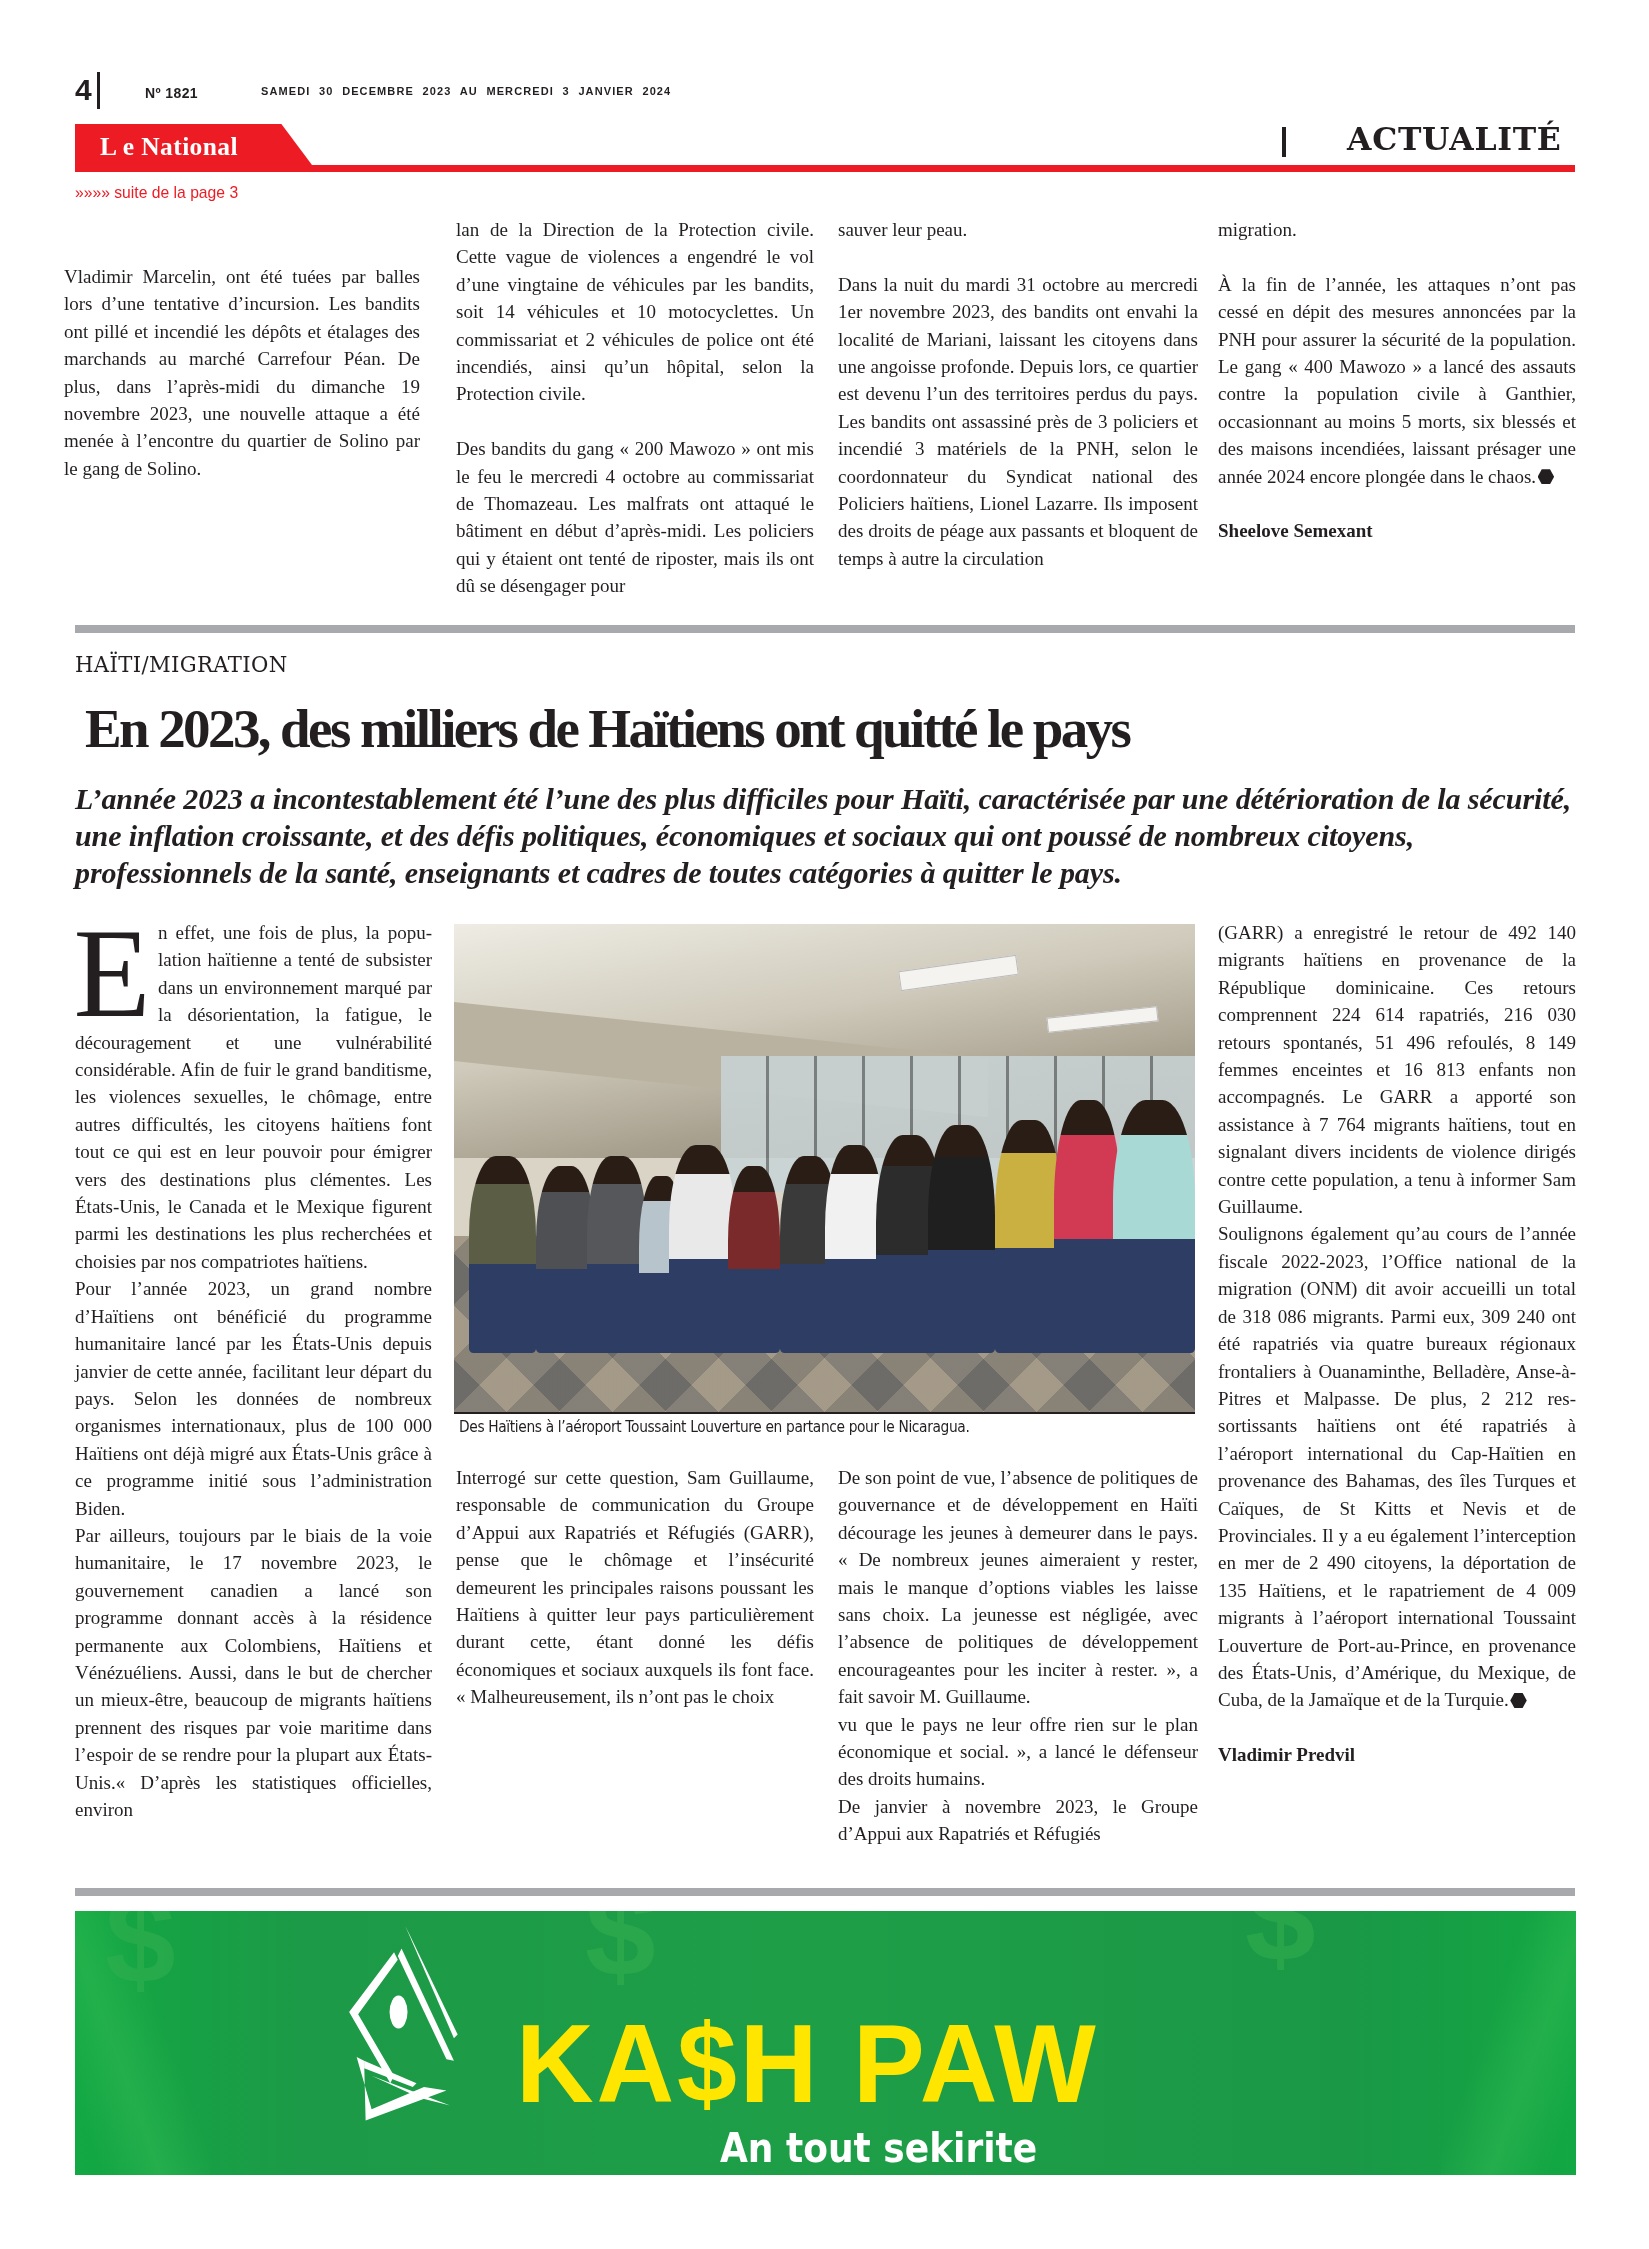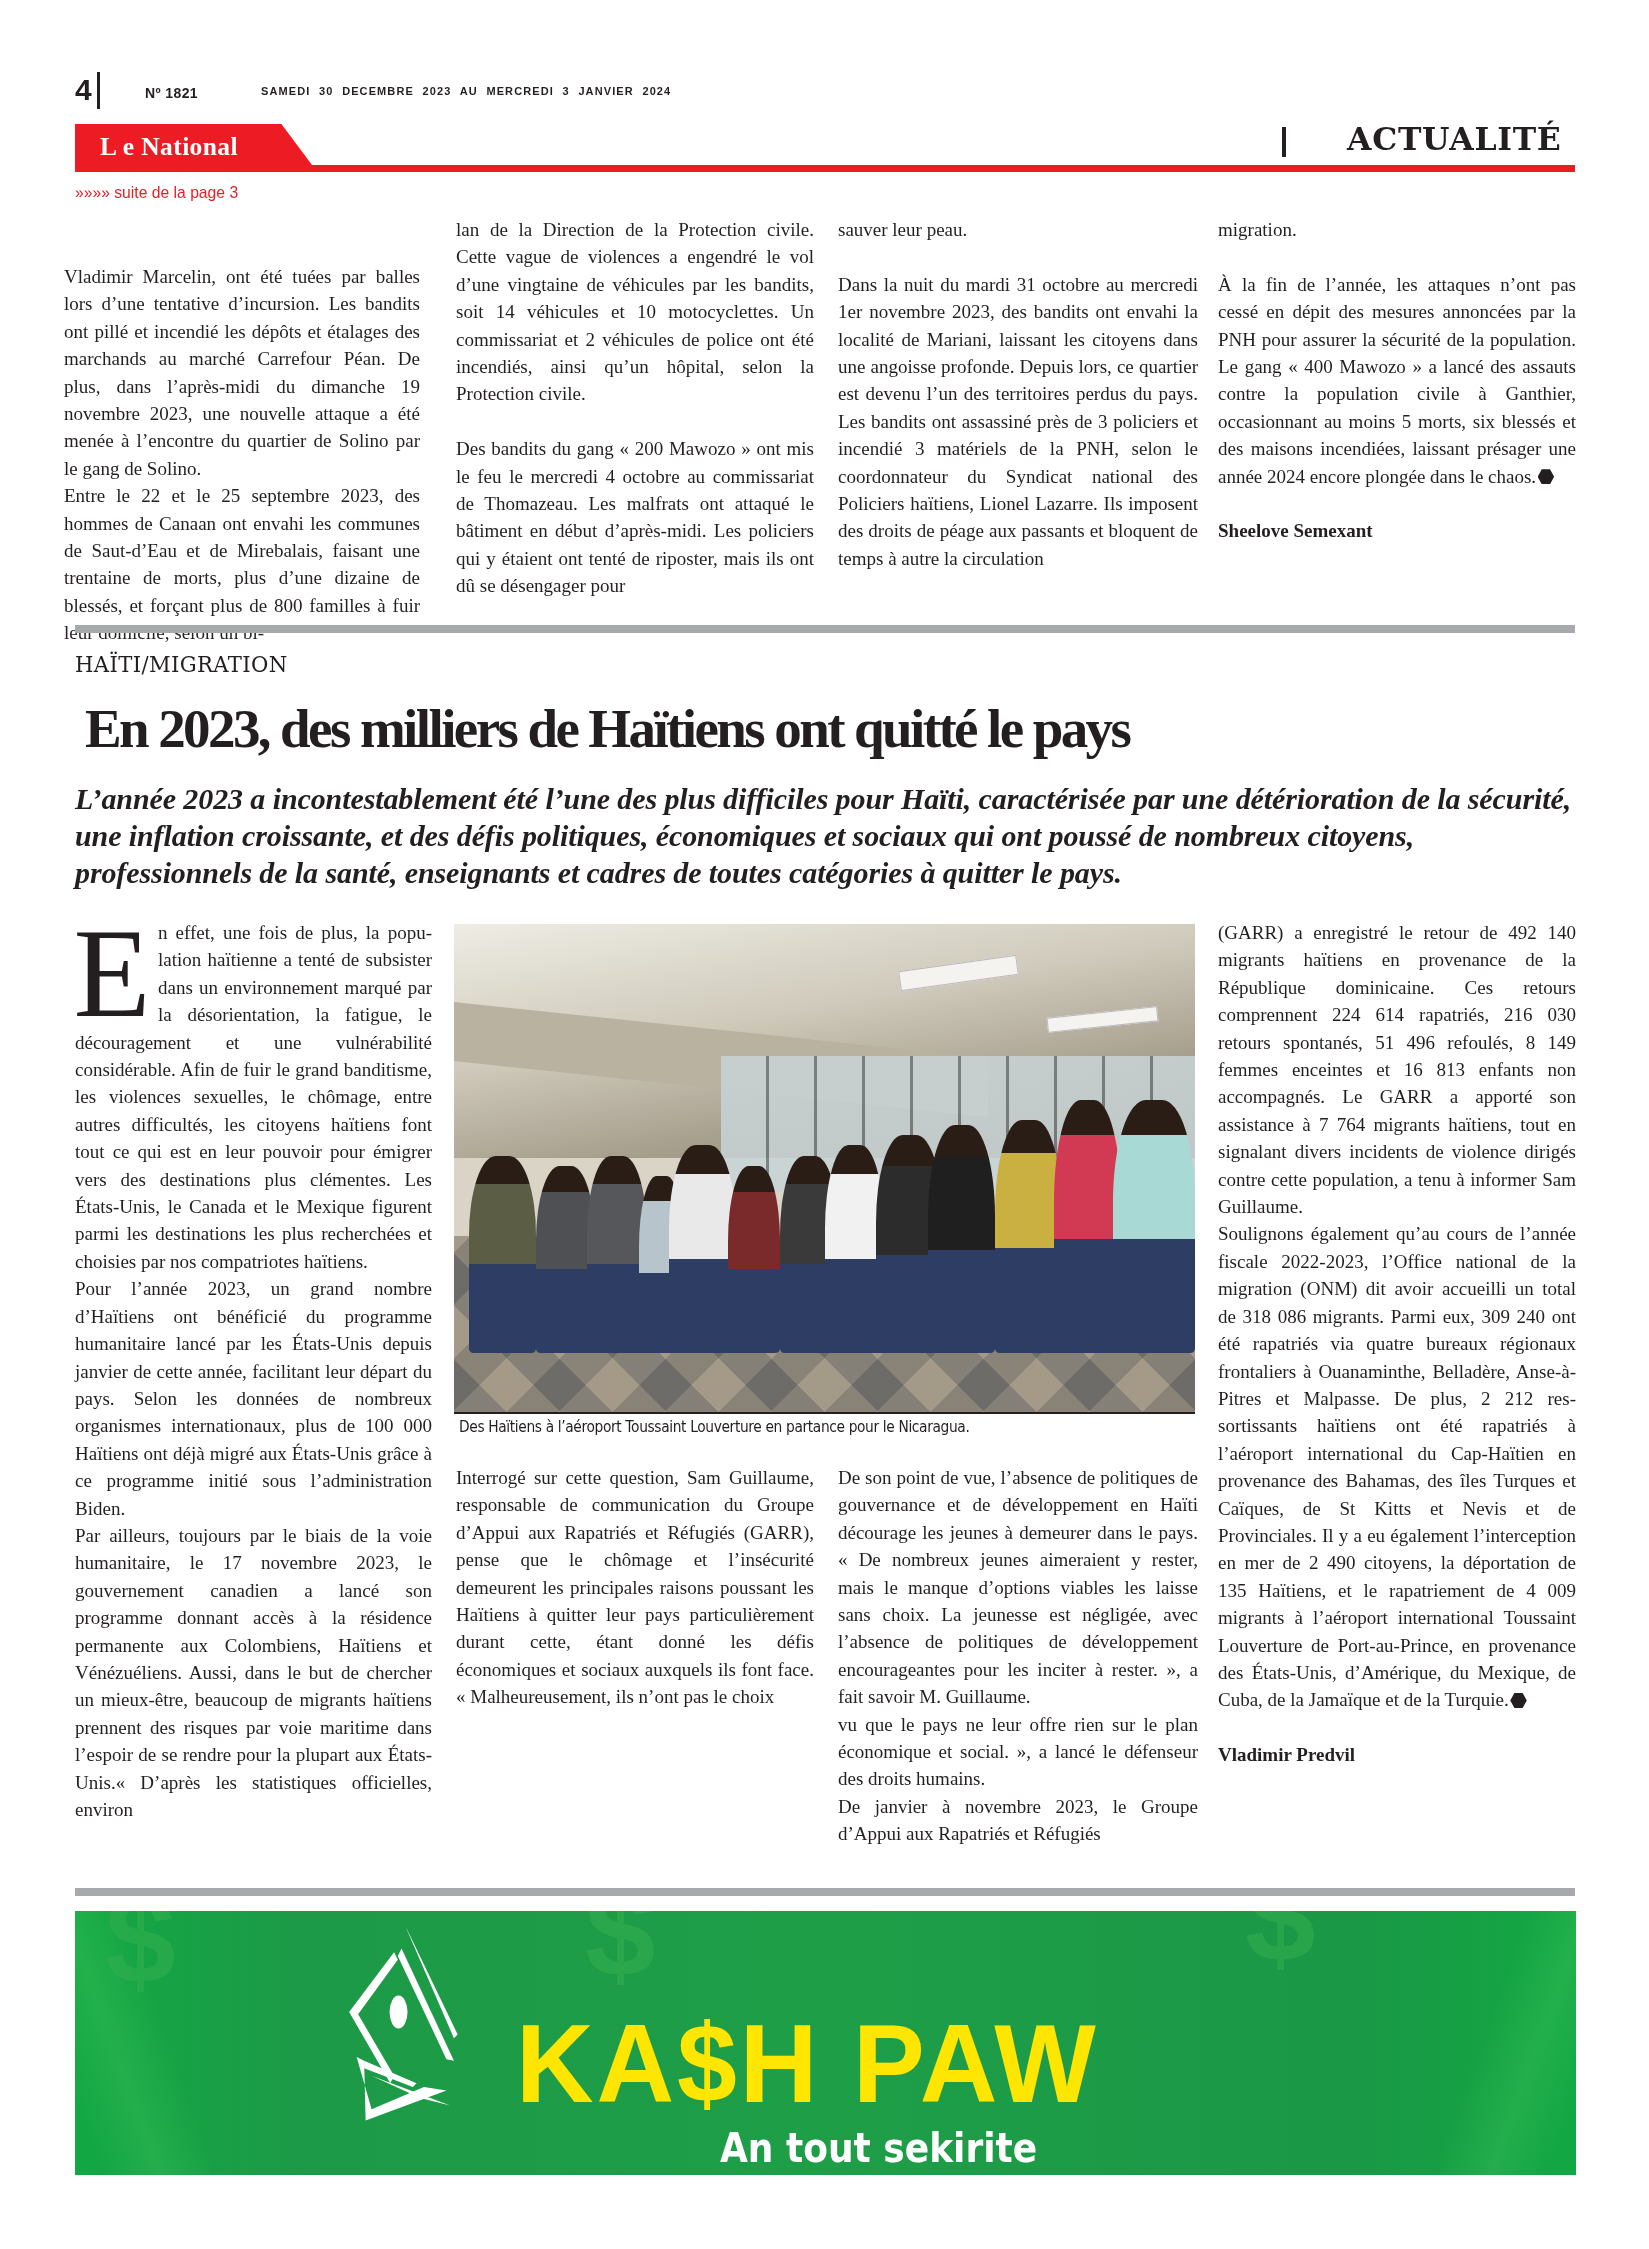--- a/index.html
+++ b/index.html
@@ -81,21 +81,20 @@
 
 <div class="brand-tab"></div>
 <div class="brand-name">L e National</div>
 <div class="red-rule"></div>
 <div class="section-bar"></div>
 <div class="section-name">ACTUALITÉ</div>
 <div class="continued">»»»» suite de la page  3</div>
 
 <div class="col top1">
   <p>Vladimir Marcelin, ont été tuées par balles lors d’une tentative d’incursion. Les bandits ont pillé et incendié les dépôts et étalages des marchands au marché Carre­four Péan. De plus, dans l’après-midi du dimanche 19 novembre 2023, une nou­velle attaque a été menée à l’encontre du quartier de Solino par le gang de Solino.</p>
-  <p>Entre le 22 et le 25 septembre 2023, des hommes de Canaan ont envahi les com­munes de Saut-d’Eau et de Mirebalais, faisant une trentaine de morts, plus d’une dizaine de blessés, et forçant plus de 800 familles à fuir leur domicile, selon un bi-</p>
 </div>
 <div class="col top2">
   <p>lan de la Direction de la Protection civile. Cette vague de violences a engendré le vol d’une vingtaine de véhicules par les ban­dits, soit 14 véhicules et 10 motocyclettes. Un commissariat et 2 véhicules de police ont été incendiés, ainsi qu’un hôpital, sel­on la Protection civile.</p>
   <p class="gap">Des bandits du gang « 200 Mawozo » ont mis le feu le mercredi 4 octobre au com­missariat de Thomazeau. Les malfrats ont attaqué le bâtiment en début d’après-midi. Les policiers qui y étaient ont tenté de ri­poster, mais ils ont dû se désengager pour</p>
 </div>
 <div class="col top3">
   <p>sauver leur peau.</p>
   <p class="gap">Dans la nuit du mardi 31 octobre au mer­credi 1er novembre 2023, des bandits ont envahi la localité de Mariani, laissant les citoyens dans une angoisse profonde. Depuis lors, ce quartier est devenu l’un des territoires perdus du pays. Les ban­dits ont assassiné près de 3 policiers et incendié 3 matériels de la PNH, selon le coordonnateur du Syndicat national des Policiers haïtiens, Lionel Lazarre. Ils im­posent des droits de péage aux passants et bloquent de temps à autre la circulation</p>
 </div>
 <div class="col top4">

